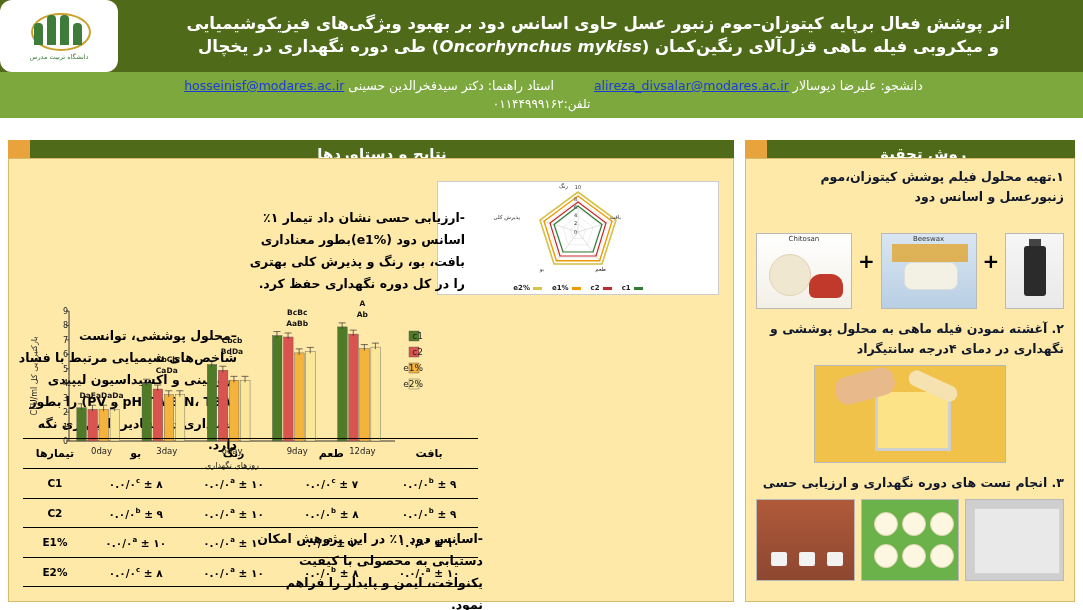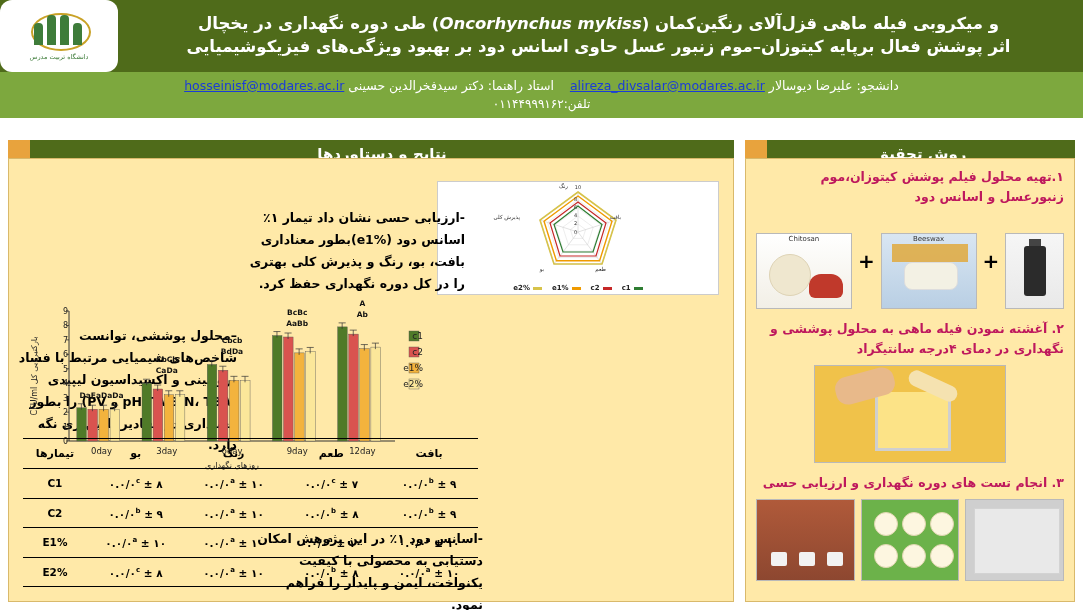--- a/index.html
+++ b/index.html
@@ -44,40 +44,40 @@
   }
   .logo-text{font-size:6.5px;color:#3e7c3a;margin-top:2px;white-space:nowrap;}
 
   
   .authors{
     position:absolute;left:0;top:72px;width:1083px;height:46px;
     background:#7da83e;color:#ffffff;
     display:flex;flex-direction:column;align-items:center;justify-content:center;
     font-size:12.5px;line-height:1.5;
   }
-  .authors a{color:#1a3cd8;text-decoration:underline;}
+  .authors a{color:#1a3cd8;text-decoration:underline;margin-left:24px;}
   .authors .row2{font-size:12px;}
 
   
   .bar{
     position:absolute;height:28px;background:#4f6b1a;color:#ffffff;
     display:flex;align-items:center;justify-content:center;
     font-size:15px;font-weight:bold;
   }
   .bar-left-accent{
     position:absolute;height:28px;width:22px;background:#e8a33d;
   }
 
   
   .col-right{
     position:absolute;right:8px;top:158px;width:330px;height:444px;
     background:#ffe9a8;border:1px solid #d9b96b;
     padding:8px 10px;box-sizing:border-box;
   }
-  .m-step{font-size:12.5px;font-weight:bold;color:#be185d;line-height:1.6;margin:0 0 6px 0;}
+  .m-step{font-size:12.5px;font-weight:bold;color:#0f172a;line-height:1.6;margin:0 0 6px 0;}
   .imgrow{display:flex;align-items:center;justify-content:center;gap:6px;margin:4px 0 10px;}
   .plus{font-size:20px;font-weight:bold;color:#000;}
   .ph{
     border:1px solid #b9b9b9;background:#ffffff;position:relative;overflow:hidden;margin-top:20px;
   }
   .ph .cap{position:absolute;top:1px;left:0;right:0;text-align:center;font-size:7px;color:#333;}
   .ph1{width:96px;height:74px;background:linear-gradient(#ffffff,#f2efe6);}
   .ph1 .blob{position:absolute;left:12px;top:20px;width:40px;height:40px;border-radius:50%;background:#efe7cf;border:1px solid #ded3b5;}
   .ph1 .crab{position:absolute;right:8px;bottom:10px;width:34px;height:24px;background:#c0392b;border-radius:12px 12px 6px 6px;}
   .ph2{width:96px;height:74px;background:linear-gradient(#d9e6f2,#b9cfe4);}
@@ -138,24 +138,24 @@
   table.res2 tr:last-child td{border-bottom:1.6px solid #000;}
   sup{font-size:7px;}
 </style>
 </head>
 <body>
 
 <div class="poster">
 
   <div class="header">
     <div class="title-wrap">
+      <div class="title-line">اثر پوشش فعال برپایه کیتوزان–موم زنبور عسل حاوی اسانس دود بر بهبود ویژگی‌های فیزیکوشیمیایی</div>
       <div class="title-line">
         <span>و میکروبی فیله ماهی قزل‌آلای رنگین‌کمان (</span><em>Oncorhynchus mykiss</em><span>) طی دوره نگهداری در یخچال</span>
       </div>
-      <div class="title-line">اثر پوشش فعال برپایه کیتوزان–موم زنبور عسل حاوی اسانس دود بر بهبود ویژگی‌های فیزیکوشیمیایی</div>
     </div>
     <div class="logo-box">
       <div class="logo-mark">
         <div class="ring"></div>
         <div class="bar b1"></div>
           <div class="bar b2"></div>
           <div class="bar b3"></div>
           <div class="bar b4"></div>
       </div>
       <div class="logo-text">دانشگاه تربیت مدرس</div>

